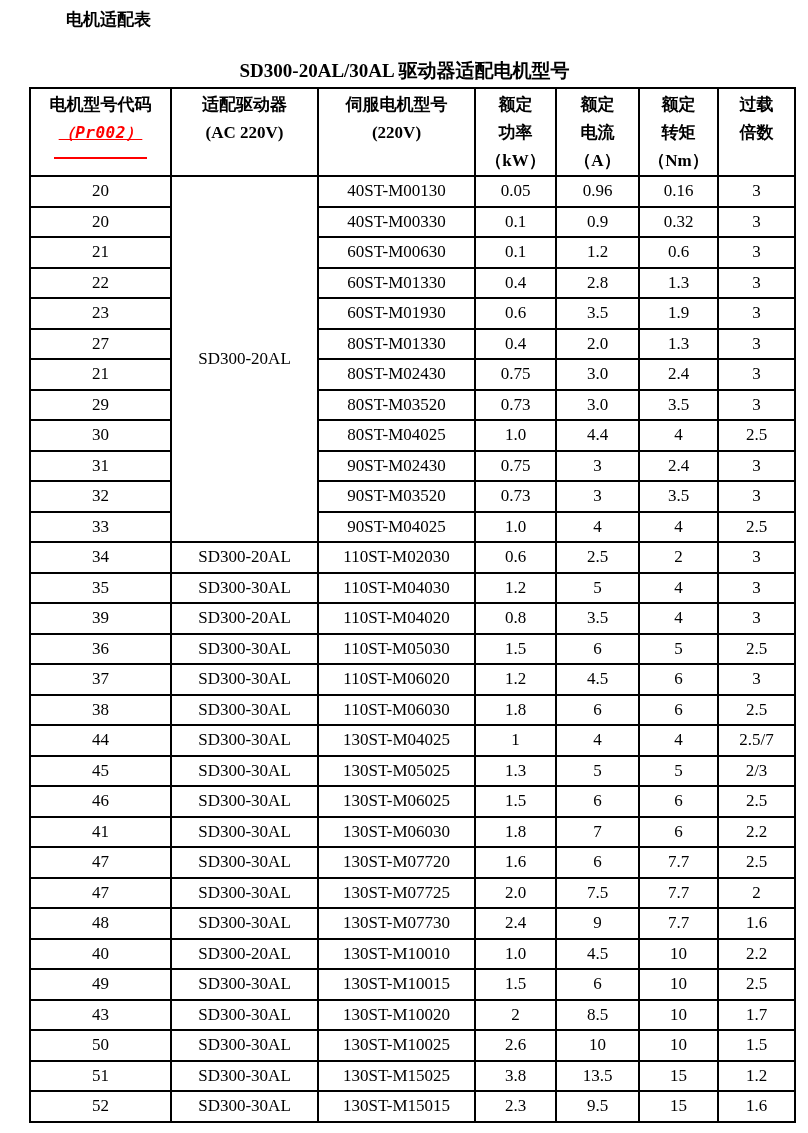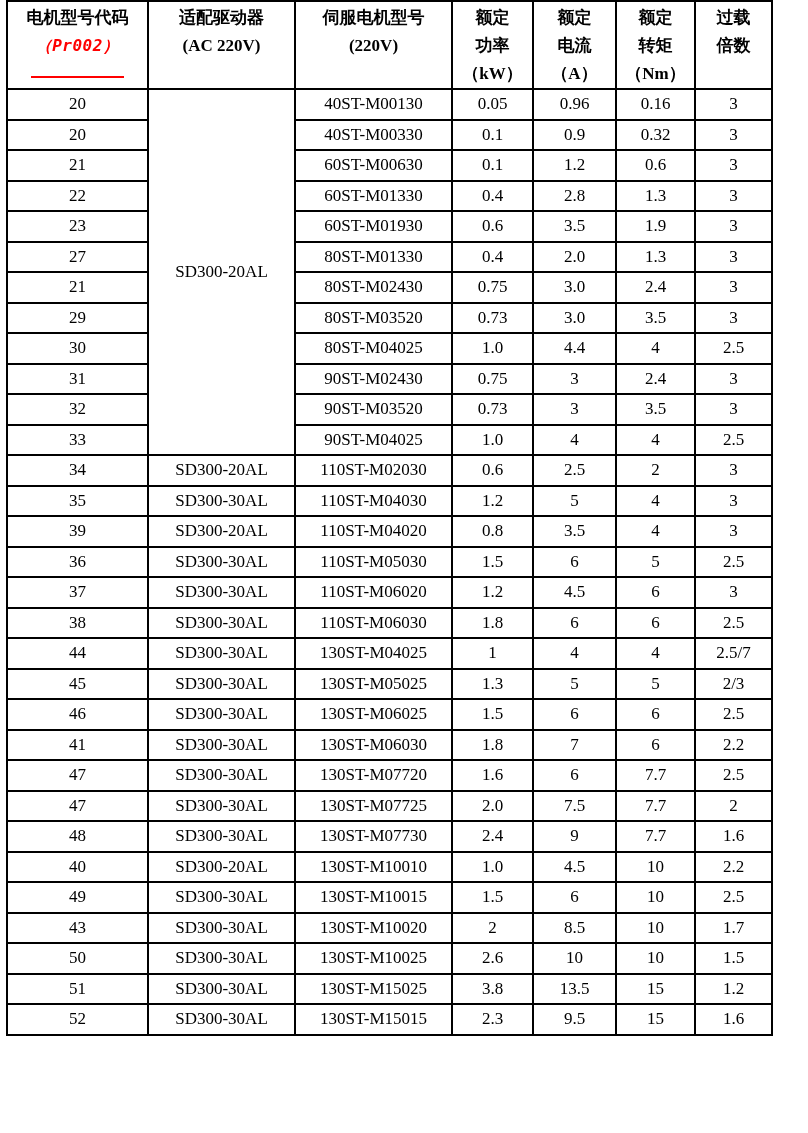--- a/index.html
+++ b/index.html
@@ -23,21 +23,21 @@
   .table-caption {
     width: 765px;
     margin: 31px 0 5px 22px;
     text-align: center;
     font-family: "Liberation Serif", serif;
     font-weight: bold;
     font-size: 19px;
     line-height: 22px;
   }
   table.motor-table {
-    margin-left: 6px;
+    margin-left: 29px;
     width: 765px;
     border-collapse: collapse;
     table-layout: fixed;
     border: 2px solid #000;
   }
   .motor-table th, .motor-table td {
     border: 2px solid #000;
     text-align: center;
     padding: 0;
   }
@@ -62,30 +62,33 @@
   }
   .pr-code {
     display: inline-block;
     color: var(--accent, #ff0000);
     border-bottom: 2px solid var(--accent, #ff0000);
     font-family: "DejaVu Sans Mono", monospace;
     font-style: italic;
     font-weight: bold;
     font-size: 16px;
     letter-spacing: 0.5px;
-    padding: 0 5px 18px 5px;
+    padding: 0 5px 12px 5px;
     line-height: 24px;
+    text-decoration: underline;
   }
 </style>
 </head>
 <body>
 
 <div class="page">
 
-
+  <div class="doc-title">电机适配表</div>
+
+  <div class="table-caption">SD300-20AL/30AL 驱动器适配电机型号</div>
 
   <table class="motor-table">
     <colgroup>
       <col style="width:141px">
       <col style="width:147px">
       <col style="width:157px">
       <col style="width:81px">
       <col style="width:83px">
       <col style="width:79px">
       <col style="width:77px">

